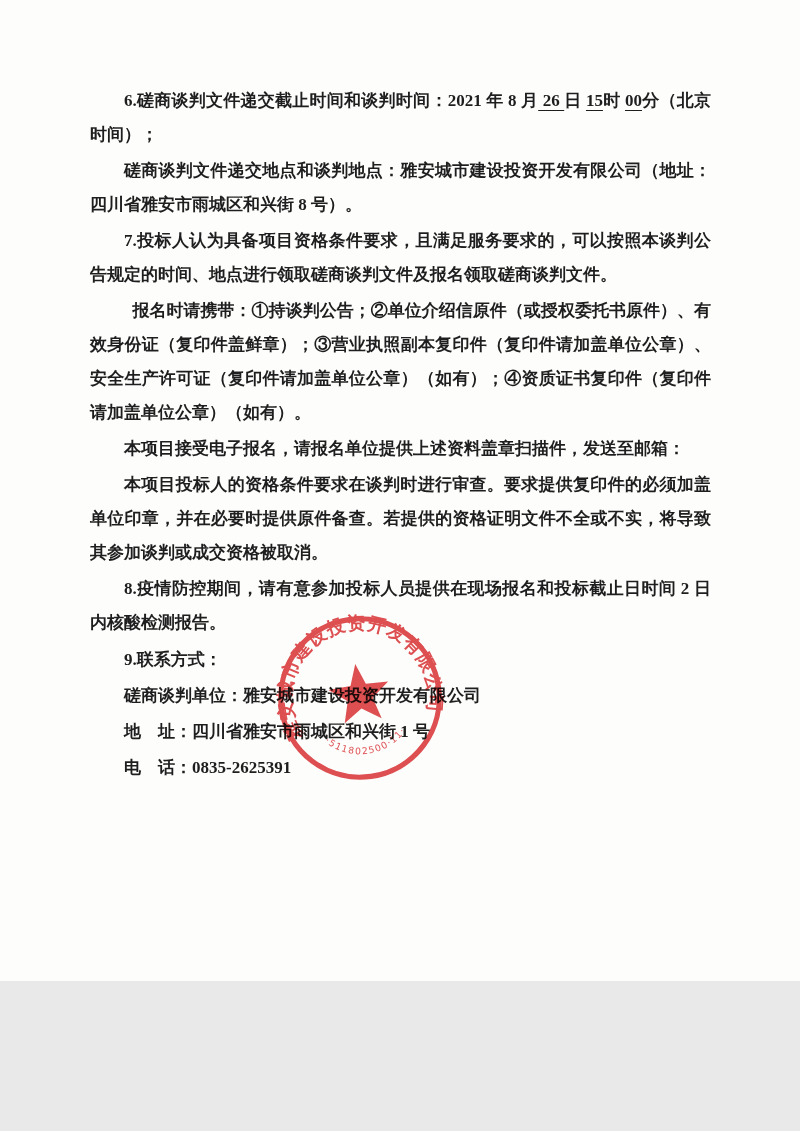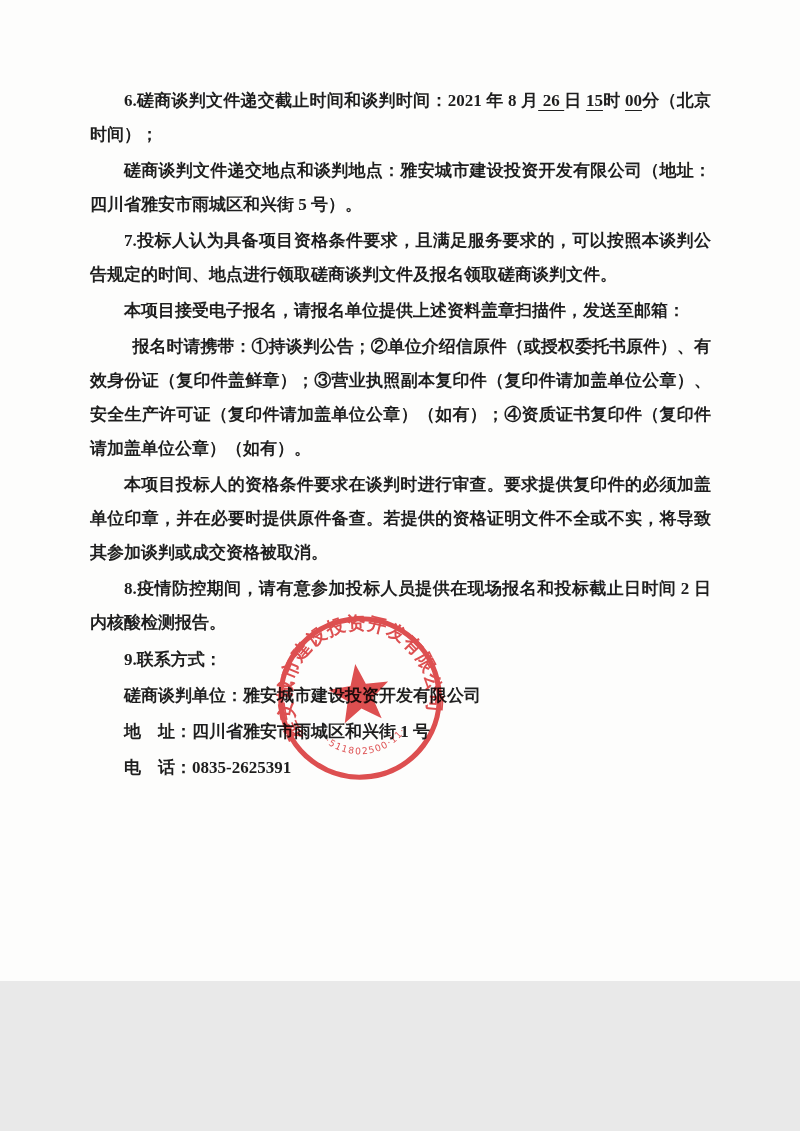--- a/index.html
+++ b/index.html
@@ -59,24 +59,24 @@
     font-family:"DejaVu Sans",sans-serif;
   }
 </style>
 </head>
 <body>
 
 <div class="page" style="background: rgb(253, 253, 252); color: rgb(30, 30, 30);">
 
   <div class="content" id="paragraphs">
       <p style="text-indent: 2em;"><span>6.磋商谈判文件递交截止时间和谈判时间：2021 年 8 月</span><span class="u"> 26 </span><span>日 </span><span class="u">15</span><span>时 </span><span class="u">00</span><span>分（北京时间）；</span></p>
-      <p style="text-indent: 2em;"><span>磋商谈判文件递交地点和谈判地点：雅安城市建设投资开发有限公司（地址：四川省雅安市雨城区和兴街 5 号）。</span></p>
+      <p style="text-indent: 2em;"><span>磋商谈判文件递交地点和谈判地点：雅安城市建设投资开发有限公司（地址：四川省雅安市雨城区和兴街 8 号）。</span></p>
       <p style="text-indent: 2em;"><span>7.投标人认为具备项目资格条件要求，且满足服务要求的，可以按照本谈判公告规定的时间、地点进行领取磋商谈判文件及报名领取磋商谈判文件。</span></p>
+      <p style="text-indent: 2.5em;"><span>报名时请携带：①持谈判公告；②单位介绍信原件（或授权委托书原件）、有效身份证（复印件盖鲜章）；③营业执照副本复印件（复印件请加盖单位公章）、安全生产许可证（复印件请加盖单位公章）（如有）；④资质证书复印件（复印件请加盖单位公章）（如有）。</span></p>
       <p style="text-indent: 2em;"><span>本项目接受电子报名，请报名单位提供上述资料盖章扫描件，发送至邮箱：</span></p>
-      <p style="text-indent: 2.5em;"><span>报名时请携带：①持谈判公告；②单位介绍信原件（或授权委托书原件）、有效身份证（复印件盖鲜章）；③营业执照副本复印件（复印件请加盖单位公章）、安全生产许可证（复印件请加盖单位公章）（如有）；④资质证书复印件（复印件请加盖单位公章）（如有）。</span></p>
       <p style="text-indent: 2em;"><span>本项目投标人的资格条件要求在谈判时进行审查。要求提供复印件的必须加盖单位印章，并在必要时提供原件备查。若提供的资格证明文件不全或不实，将导致其参加谈判或成交资格被取消。</span></p>
       <p style="text-indent: 2em;"><span>8.疫情防控期间，请有意参加投标人员提供在现场报名和投标截止日时间 2 日内核酸检测报告。</span></p>
       <p class="gap-top" style="text-indent: 2em;"><span>9.联系方式：</span></p>
       <p style="text-indent: 2em;"><span>磋商谈判单位：雅安城市建设投资开发有限公司</span></p>
       <p style="text-indent: 2em;"><span>地　址：四川省雅安市雨城区和兴街 1 号</span></p>
       <p style="text-indent: 2em;"><span>电　话：0835-2625391</span></p>
     </div>
 
   <svg class="seal" viewBox="0 0 200 200" xmlns="http://www.w3.org/2000/svg" aria-hidden="true">
     <defs>

